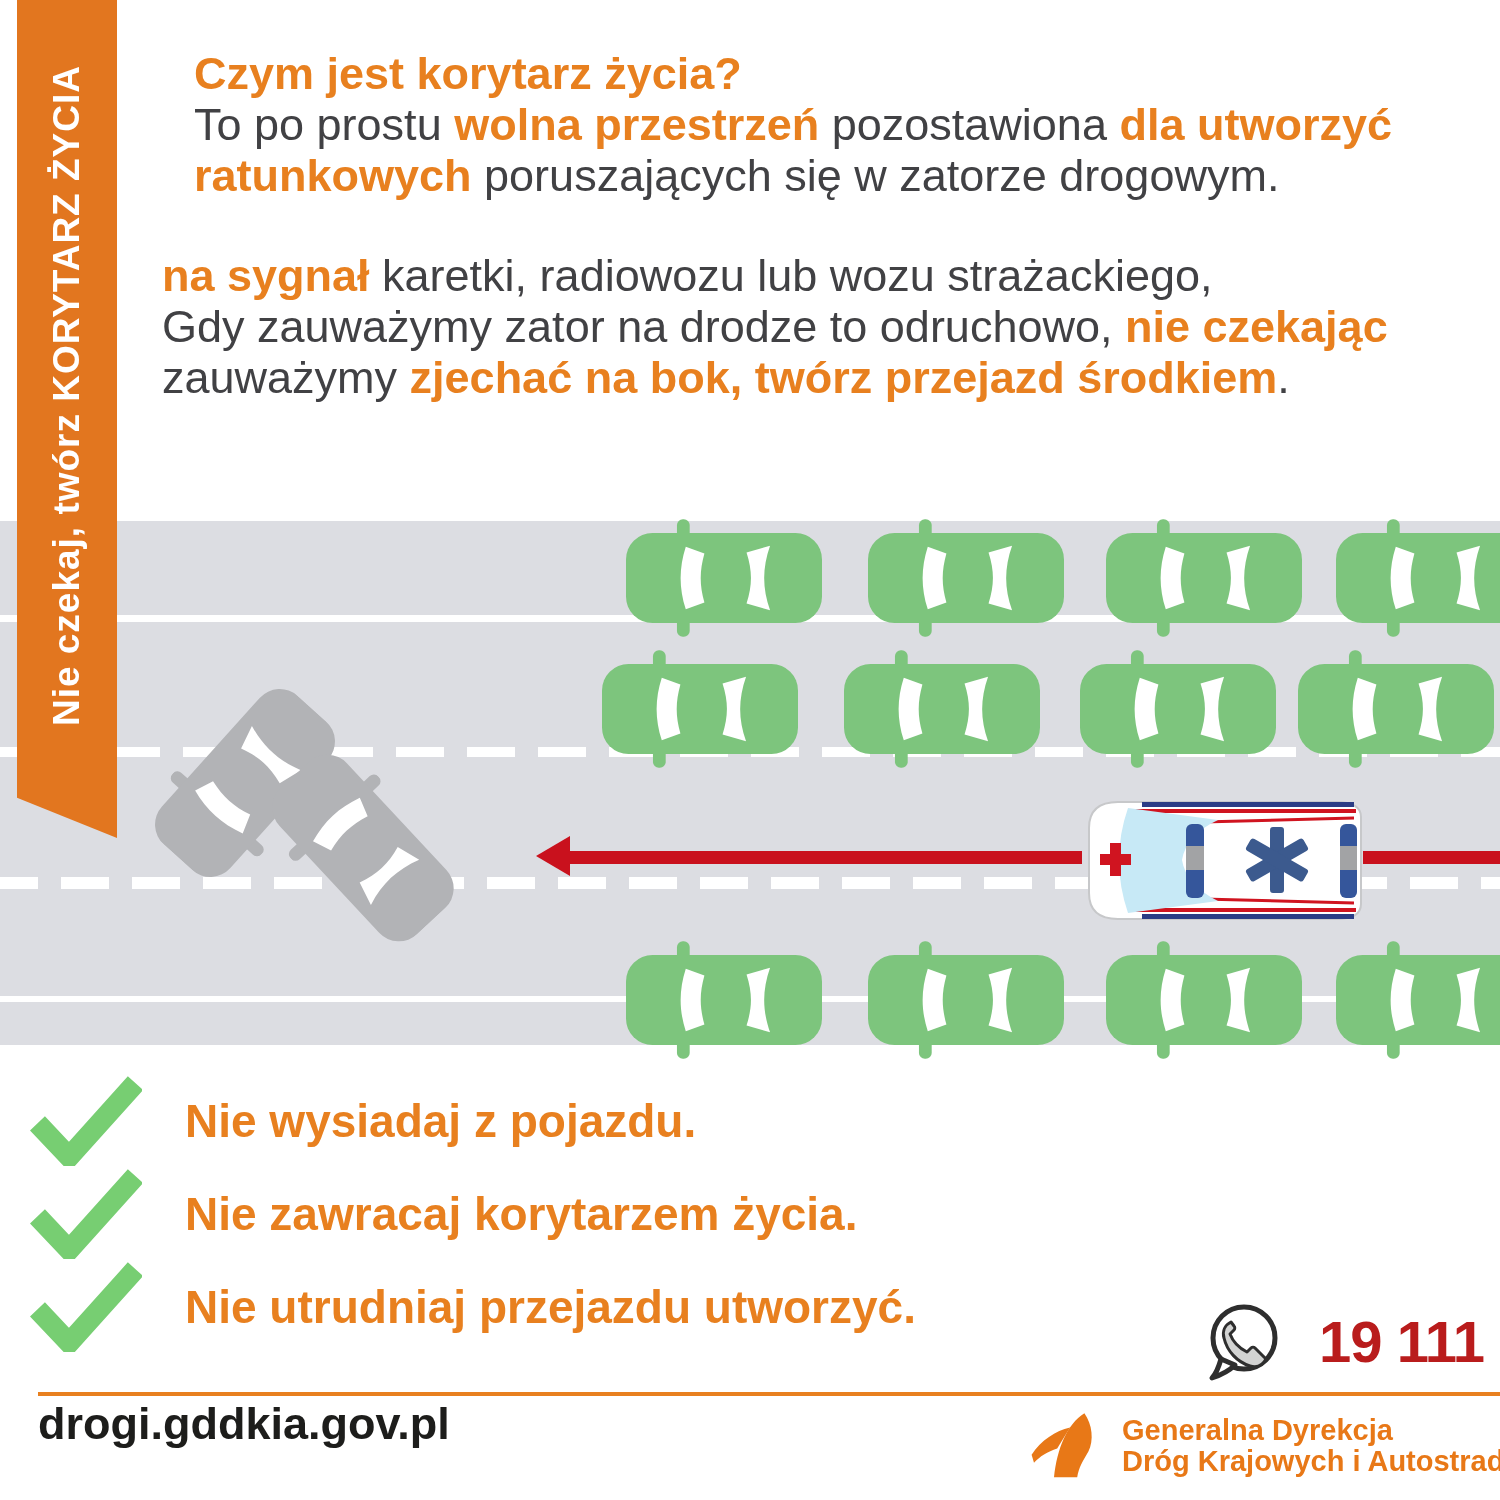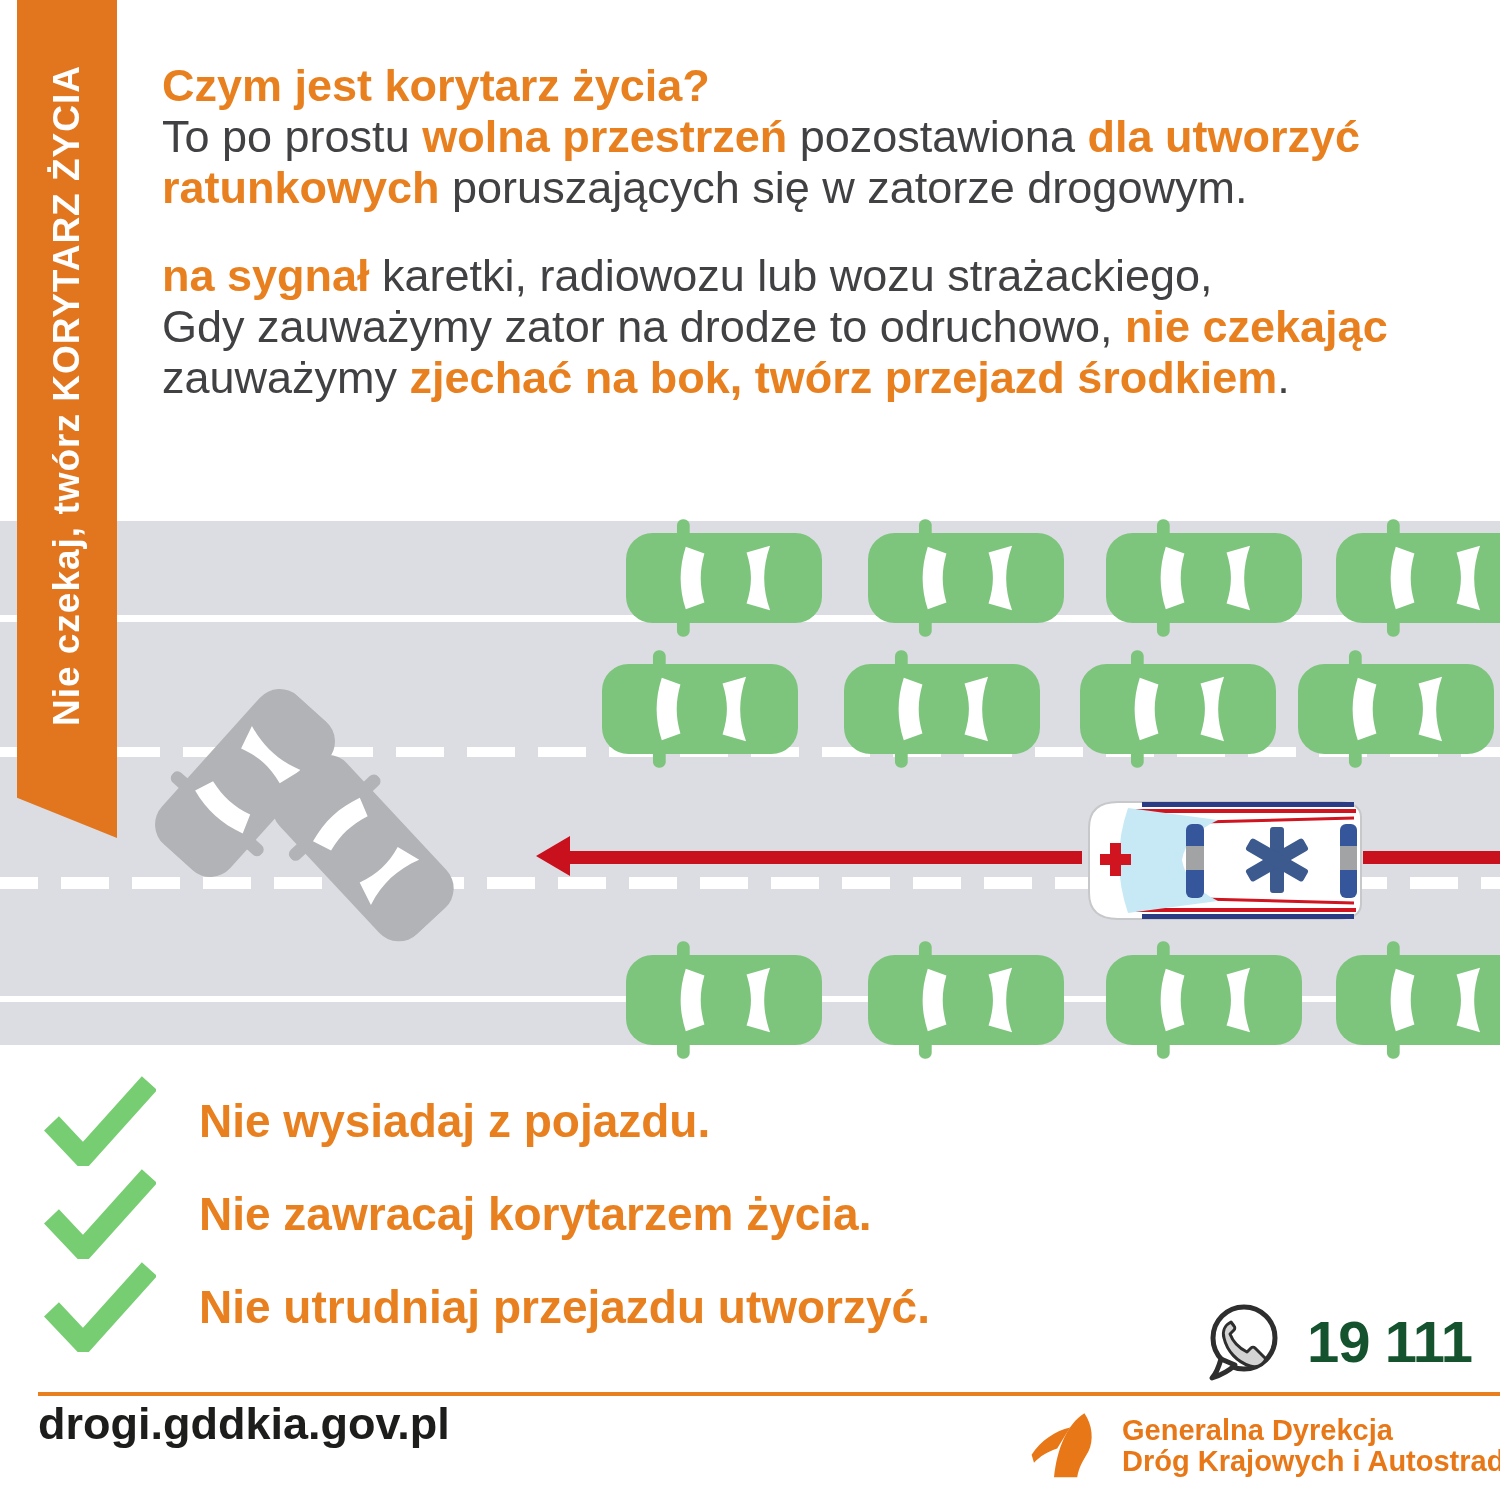--- a/index.html
+++ b/index.html
@@ -15,44 +15,44 @@
   }
   .ribbon span{
     writing-mode:vertical-rl;transform:rotate(180deg);
     color:#fff;font-weight:700;font-size:37px;letter-spacing:1px;white-space:nowrap;
     margin-bottom:46px;
   }
   
   .copy{position:absolute;left:162px;color:#414144;font-size:45px;line-height:51px;}
   .copy .head{color:#e8801f;font-weight:700;}
   .copy .o{color:#e8801f;font-weight:700;}
-  #intro{top:60px;}
+  #intro{top:48px;margin-left:32px;}
   #howto{top:250px;}
   
   .road{position:absolute;left:0;top:521px;width:1500px;height:524px;background:#dcdde2;}
   .line{position:absolute;left:0;width:1500px;background:#fff;}
   .solid-top{top:615px;height:7px;}
   .solid-bottom{top:996px;height:6px;}
   .dashed{position:absolute;left:0;width:1500px;background:none;}
   .dash1{top:747px;height:10px;background:repeating-linear-gradient(90deg,#fff 0 48px,rgba(0,0,0,0) 48px 71px);background-position:-30px 0;}
   .dash2{top:877px;height:12px;background:repeating-linear-gradient(90deg,#fff 0 48px,rgba(0,0,0,0) 48px 71px);background-position:-10px 0;}
   .car{position:absolute;}
   .car.green{color:#7dc57d;}
   .car.gray{color:#b2b3b6;}
   .crashA{transform:rotate(-48deg);}
   .crashB{transform:rotate(47deg);}
   .arrow-shaft{position:absolute;height:13px;background:#c9111d;}
   .arrow-head{position:absolute;width:0;height:0;border-top:20px solid rgba(0,0,0,0);border-bottom:20px solid rgba(0,0,0,0);border-right:34px solid #c9111d;}
   .ambulance{position:absolute;left:1082px;top:800px;}
   
-  .rule{position:absolute;left:44px;height:92px;display:flex;align-items:center;}
+  .rule{position:absolute;left:30px;height:92px;display:flex;align-items:center;}
   .rule .label{margin-left:43px;color:#e8801f;font-weight:700;font-size:46px;}
   
   .hotline{position:absolute;left:1205px;top:1301px;display:flex;align-items:center;}
-  .hotline .number{margin-left:26px;color:#14532d;font-weight:700;font-size:58px;letter-spacing:-1px;}
+  .hotline .number{margin-left:38px;color:#b91c1c;font-weight:700;font-size:58px;letter-spacing:-1px;}
   
   .footer-line{position:absolute;left:38px;top:1392px;width:1462px;height:4px;background:#e8801f;}
   .website{position:absolute;left:38px;top:1398px;font-size:45px;font-weight:700;color:#1d1d1b;}
   .brand{position:absolute;left:1030px;top:1408px;display:flex;align-items:center;}
   .brand .names{margin-left:12px;color:#e87817;font-weight:700;font-size:29px;line-height:31px;white-space:nowrap;}
 </style>
 </head>
 <body>
 
 <svg width="0" height="0" style="position:absolute" aria-hidden="true">

